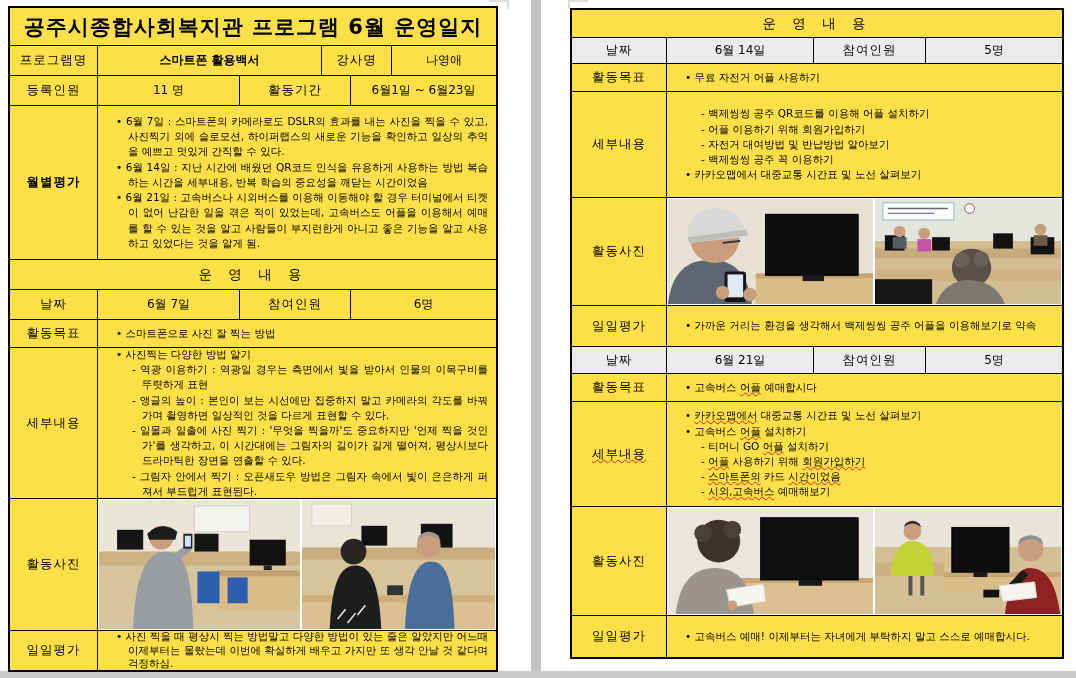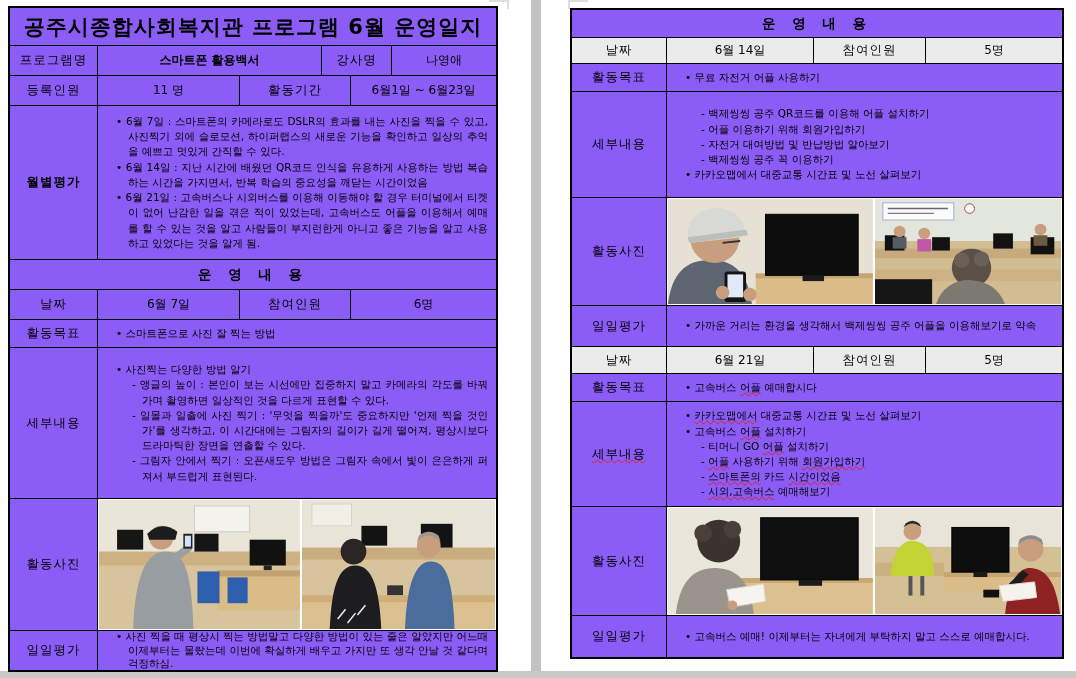--- a/index.html
+++ b/index.html
@@ -7,33 +7,33 @@
     font-family:"DejaVu Sans","Liberation Sans",sans-serif; color:#000; }
   .stage { position:relative; width:1076px; height:678px; }
   .page { position:absolute; top:0; background:#fff; height:671px; }
   .page1 { left:0; width:531px; }
   .page2 { left:541px; width:535px; }
   .gutter { position:absolute; left:531px; top:0; width:10px; height:671px; background:#c2c2c2; }
   .mark { position:absolute; top:0; width:20px; height:9px; border-top:2px solid #dedede; }
   .mark.l { border-left:2px solid #dedede; }
   .mark.r { border-right:2px solid #dedede; }
 
-  .tbl { position:absolute; border:2px solid #000; background:#8b5cf6; }
+  .tbl { position:absolute; border:2px solid #000; background:#fde047; }
   .t1 { left:8px; top:6px; width:490px; }
   .t2 { left:29px; top:8px; width:494px; }
   .row { display:flex; border-bottom:1px solid #000; align-items:stretch; }
   .row:last-child { border-bottom:none; }
   .cell { border-right:1px solid #000; display:flex; align-items:center; overflow:hidden; }
   .cell:last-child { border-right:none; }
   .lab { justify-content:center; font-size:12.5px; letter-spacing:1px; text-align:center; }
   .ctr { justify-content:center; font-size:12px; text-align:center; }
   .val { padding:3px 8px; font-size:10.5px; line-height:1.45; align-items:flex-start; flex-direction:column; justify-content:flex-start; }
   .val.vc { justify-content:center; }
   .title { font-size:21px; font-weight:bold; justify-content:center; letter-spacing:1px; }
-  .sechdr { font-size:13.5px; font-weight:bold; justify-content:center; letter-spacing:6px; }
+  .sechdr { font-size:13.5px; font-weight:normal; justify-content:center; letter-spacing:6px; }
   .b { font-weight:bold; }
   .shade { background:#ebebeb; }
   .dl1 { padding-left:22px; text-indent:-12px; }
   .dl2 { padding-left:36px; text-indent:-10px; }
   .just { text-align:justify; }
   .sp { text-decoration-line:underline; text-decoration-style:wavy; text-decoration-color:#e02020; text-decoration-thickness:1px; }
   .photos { display:flex; gap:2px; width:100%; height:100%; background:#fff; padding:1px; }
   .photo { height:100%; display:block; }
   svg { display:block; }
 </style>
@@ -61,21 +61,21 @@
         <div class="cell lab" style="flex:0 0 88px">등록인원</div>
         <div class="cell ctr" style="flex:0 0 142px">11 명</div>
         <div class="cell lab" style="flex:0 0 111px">활동기간</div>
         <div class="cell ctr" style="flex:1">6월1일 ~ 6월23일</div>
       </div>
 
       <div class="row" style="height:154px">
         <div class="cell lab b" style="flex:0 0 88px">월별평가</div>
         <div class="cell val vc" style="flex:1">
           <div class="dl1 just">• 6월 7일 : 스마트폰의 카메라로도 DSLR의 효과를 내는 사진을 찍을 수 있고, 사진찍기 외에 슬로모션, 하이퍼랩스의 새로운 기능을 확인하고 일상의 추억을 예쁘고 멋있게 간직할 수 있다.</div>
-          <div class="dl1 just">• 6월 14일 : 지난 시간에 배웠던 QR코드 인식을 유용하게 사용하는 방법 복습하는 시간을 가지면서, 반복 학습의 중요성을 깨닫는 시간이었음</div>
+          <div class="dl1 just">• 6월 14일 : 지난 시간에 배웠던 QR코드 인식을 유용하게 사용하는 방법 복습하는 시간을 세부내용, 반복 학습의 중요성을 깨닫는 시간이었음</div>
           <div class="dl1 just">• 6월 21일 : 고속버스나 시외버스를 이용해 이동해야 할 경우 터미널에서 티켓이 없어 난감한 일을 겪은 적이 있었는데, 고속버스도 어플을 이용해서 예매를 할 수 있는 것을 알고 사람들이 부지런한게 아니고 좋은 기능을 알고 사용하고 있었다는 것을 알게 됨.</div>
         </div>
       </div>
 
       <div class="row" style="height:30px">
         <div class="cell sechdr" style="flex:1">운 영 내 용</div>
       </div>
 
       <div class="row" style="height:30px">
         <div class="cell lab" style="flex:0 0 88px">날짜</div>
@@ -88,20 +88,21 @@
         <div class="cell lab" style="flex:0 0 88px">활동목표</div>
         <div class="cell val vc" style="flex:1">
           <div class="dl1">• 스마트폰으로 사진 잘 찍는 방법</div>
         </div>
       </div>
 
       <div class="row" style="height:151px">
         <div class="cell lab" style="flex:0 0 88px">세부내용</div>
         <div class="cell val vc" style="flex:1">
           <div class="dl1 just">• 사진찍는 다양한 방법 알기</div>
+          <div class="dl2 just">- 역광 이용하기 : 역광일 경우는 측면에서 빛을 받아서 인물의 이목구비를 뚜렷하게 표현</div>
           <div class="dl2 just">- 앵글의 높이 : 본인이 보는 시선에만 집중하지 말고 카메라의 각도를 바꿔가며 촬영하면 일상적인 것을 다르게 표현할 수 있다.</div>
           <div class="dl2 just">- 일몰과 일출에 사진 찍기 : '무엇을 찍을까'도 중요하지만 '언제 찍을 것인가'를 생각하고, 이 시간대에는 그림자의 길이가 길게 떨어져, 평상시보다 드라마틱한 장면을 연출할 수 있다.</div>
           <div class="dl2 just">- 그림자 안에서 찍기 : 오픈새도우 방법은 그림자 속에서 빛이 은은하게 퍼져서 부드럽게 표현된다.</div>
         </div>
       </div>
 
       <div class="row" style="height:132px">
         <div class="cell lab" style="flex:0 0 88px">활동사진</div>
         <div class="cell" style="flex:1;padding:0">
           <div class="photos">

